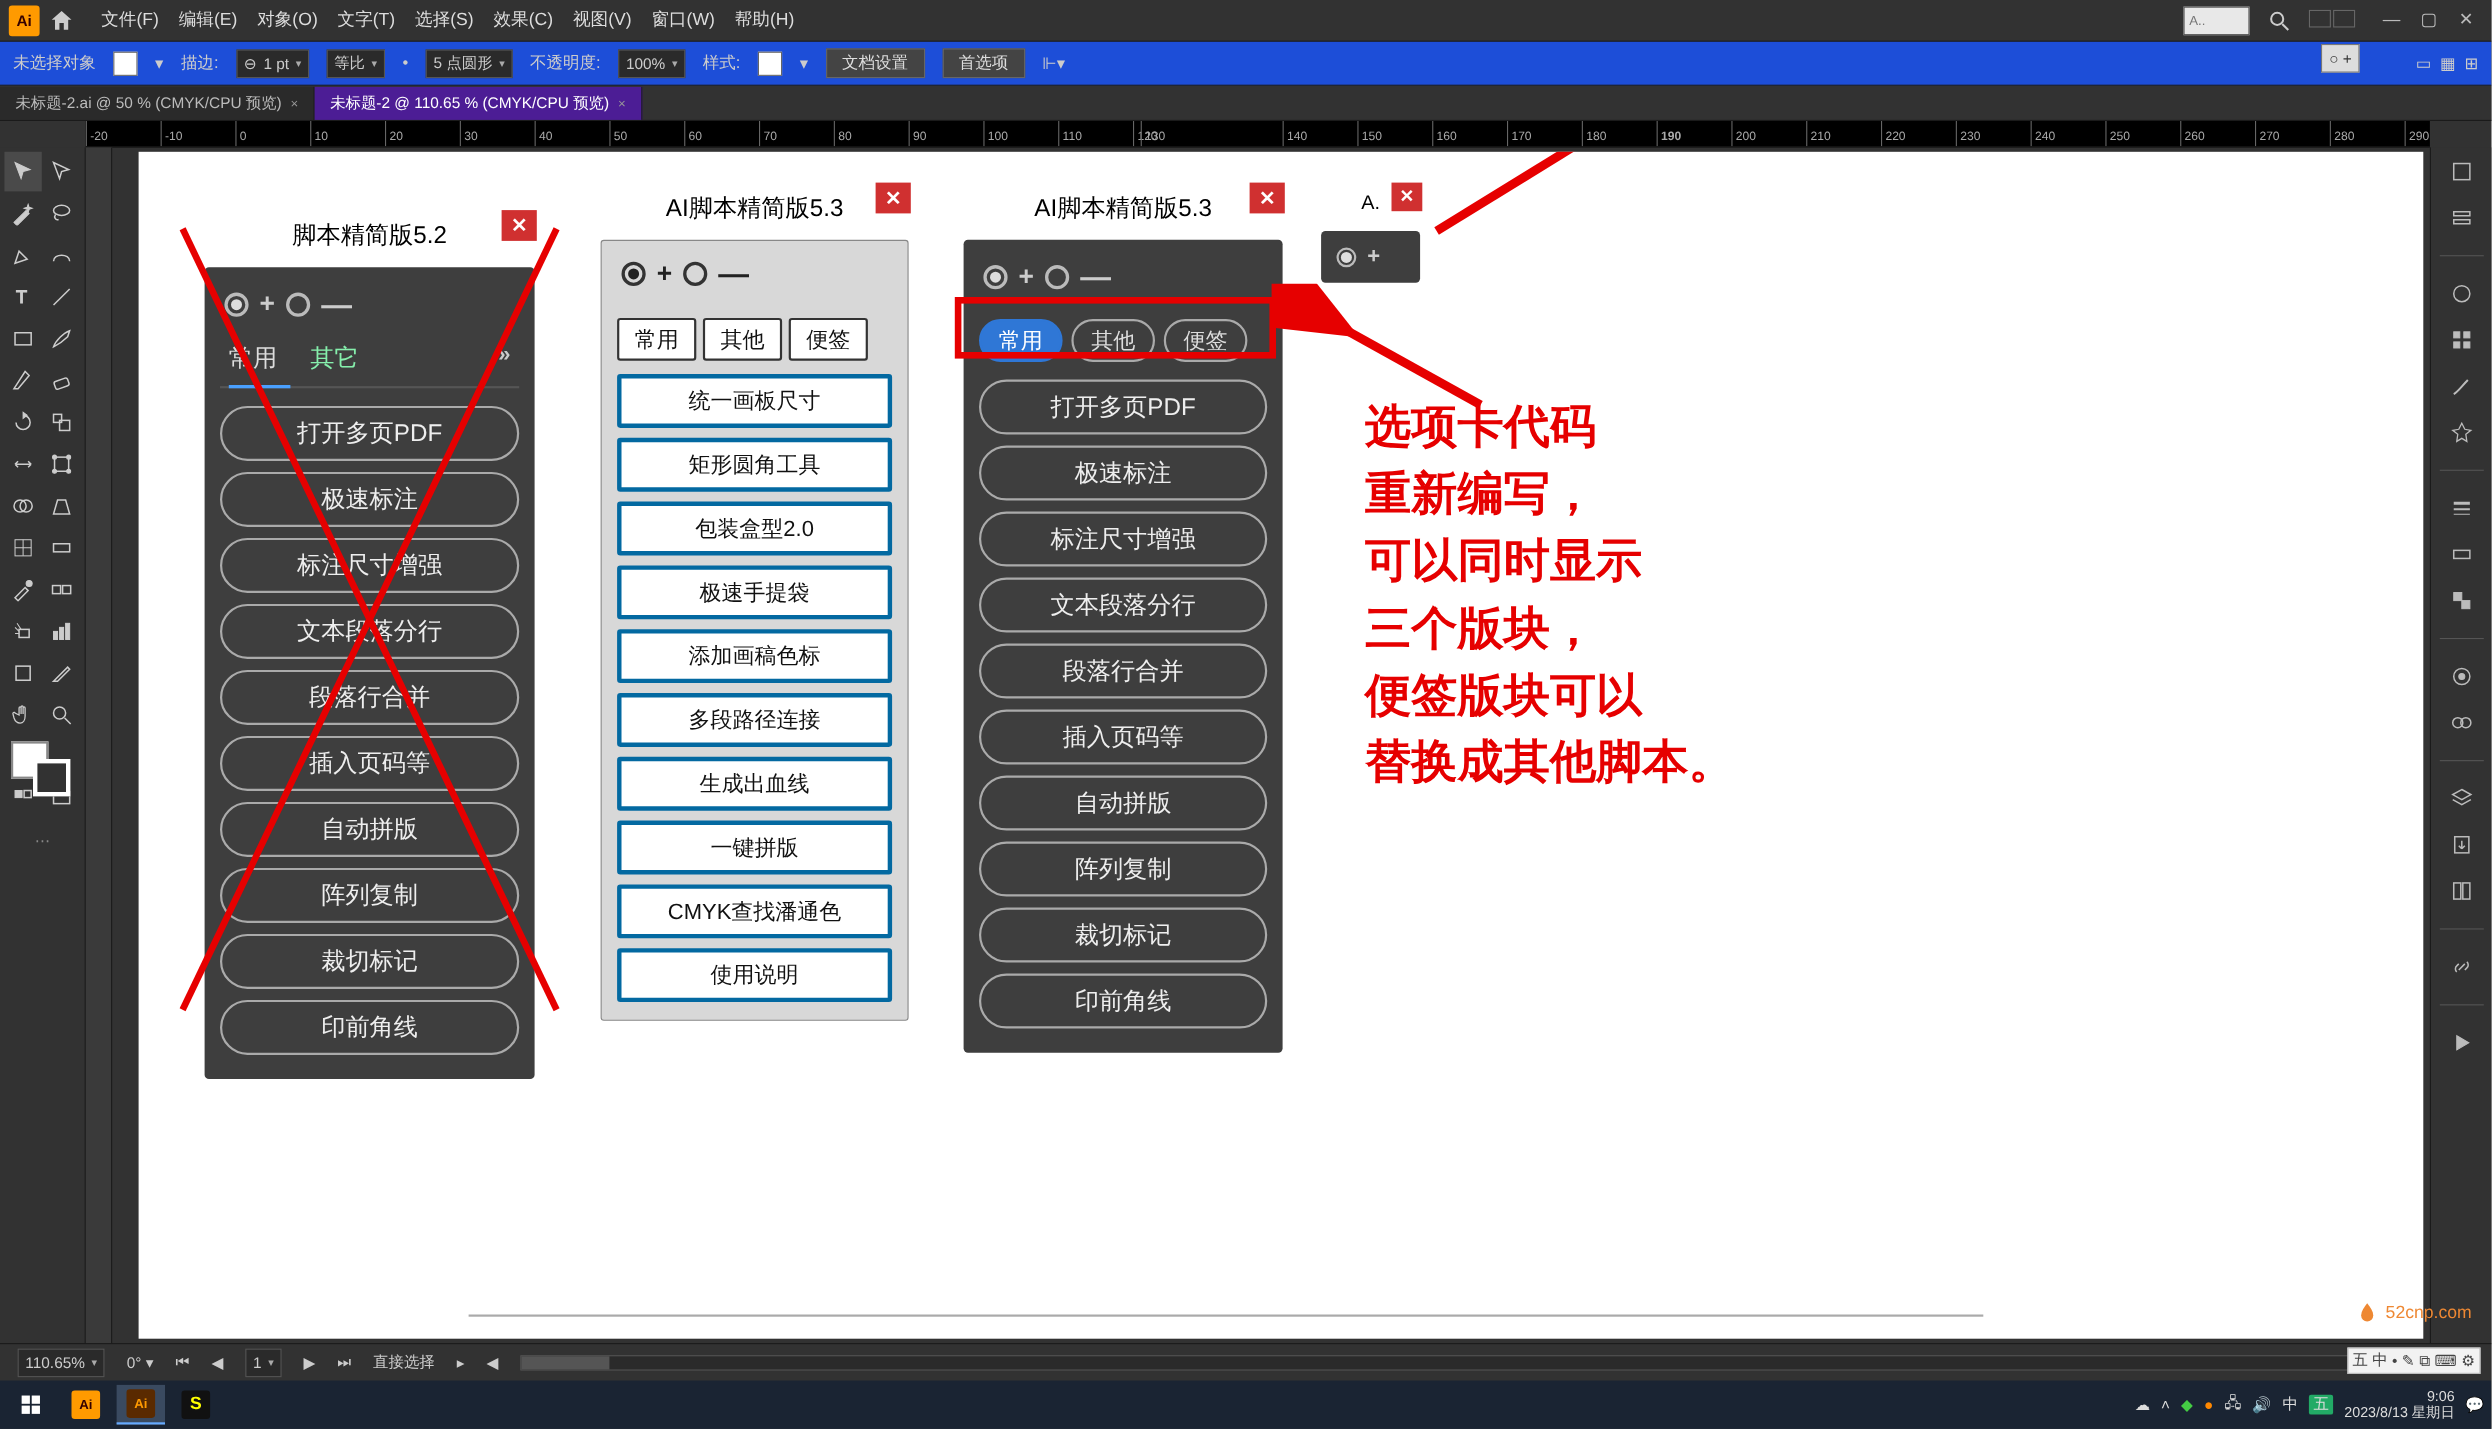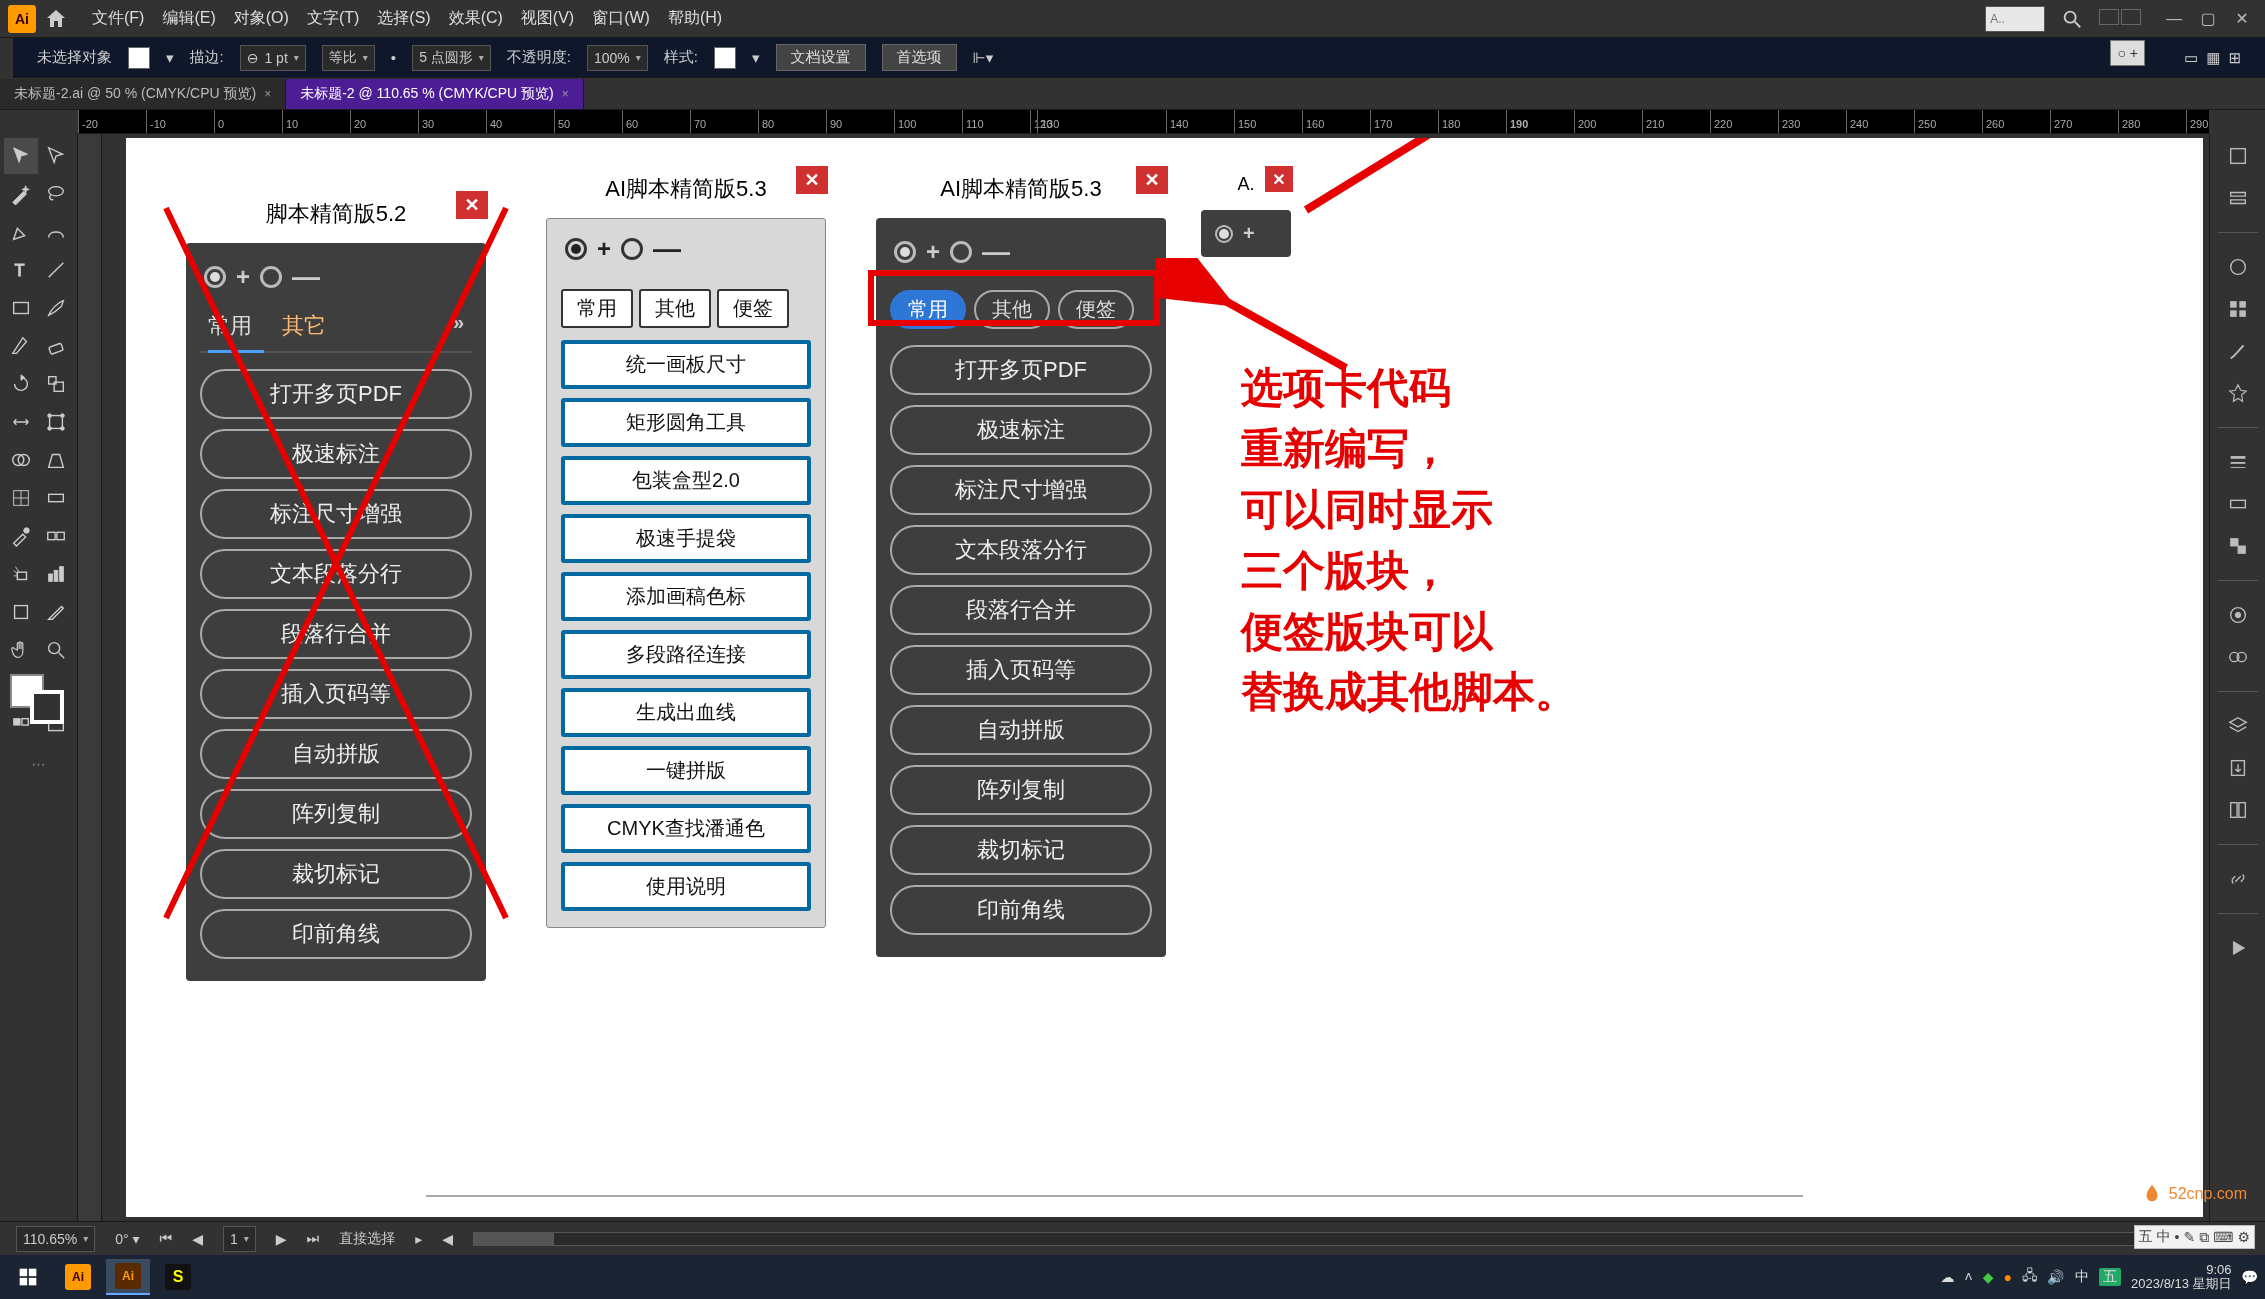--- a/index.html
+++ b/index.html
@@ -35,22 +35,22 @@
   .menubar .right { margin-left:auto; display:flex; align-items:center; gap:16px; }
   .search-field {
     border:1px solid #555; width:60px;height:26px;background:#e8e8e8;
     font-size:12px; padding:0 4px; color:#888;
   }
   .top-search-icon { width:22px;height:22px; }
   .top-tiles span { border:1px solid #666; width:20px;height:16px;display:inline-block;margin-right:2px;}
   .win-controls span { width:30px;height:20px;display:inline-flex;align-items:center;justify-content:center;color:#bbb;font-size:16px;}
   
   .control-bar {
-    background:#0f172a; height:40px; display:flex; align-items:center;
-    padding:0 24px; gap:16px; font-size:15px; border-bottom:1px solid #1a1a1a;margin-left:13px;
+    background:#1d4ed8; height:40px; display:flex; align-items:center;
+    padding:0 12px; gap:16px; font-size:15px; border-bottom:1px solid #1a1a1a;
   }
   .control-bar .label { color:#ccc; }
   .dropdown-mini {
     background:#2a2a2a; border:1px solid #555; height:26px;
     display:flex; align-items:center; padding:0 6px; gap:6px; font-size:14px;
   }
   .dropdown-mini .caret { font-size:10px;color:#aaa;}
   .swatch { width:22px;height:22px;background:white;border:1px solid #666;}
   .btn-flat {
     background:#444; border:1px solid #666; padding:3px 14px;
@@ -150,21 +150,21 @@
     width:22px;height:22px;border:3px solid #bbb;border-radius:50%;
     display:inline-flex;align-items:center;justify-content:center;
   }
   .radio-dot.on::after{content:"";width:10px;height:10px;border-radius:50%;background:#ddd;}
   .plus{font-size:24px;color:#ccc;font-weight:bold;}
   .minus{font-size:28px;color:#ccc;font-weight:bold;}
   .tabs52 {
     display:flex; gap:30px; font-size:22px; padding:4px 8px 10px;
     border-bottom:2px solid #555; position:relative;
   }
-  .tabs52 .t{color:#fdba74;}
+  .tabs52 .t{color:#86efac;}
   .tabs52 .t.active{color:#ddd;}
   .tabs52 .uline{position:absolute;bottom:-2px;left:8px;width:56px;height:3px;background:#4aa0ff;}
   .tabs52 .more{margin-left:auto;color:#ccc;font-size:20px;font-weight:bold;}
   .pill-list{display:flex;flex-direction:column;gap:10px;margin-top:16px;}
   .pill{
     border:2px solid #aaa; border-radius:999px; color:#eee;
     font-size:22px; text-align:center; padding:8px 18px; background:#3e3e3e;
   }
   
   .redX {

